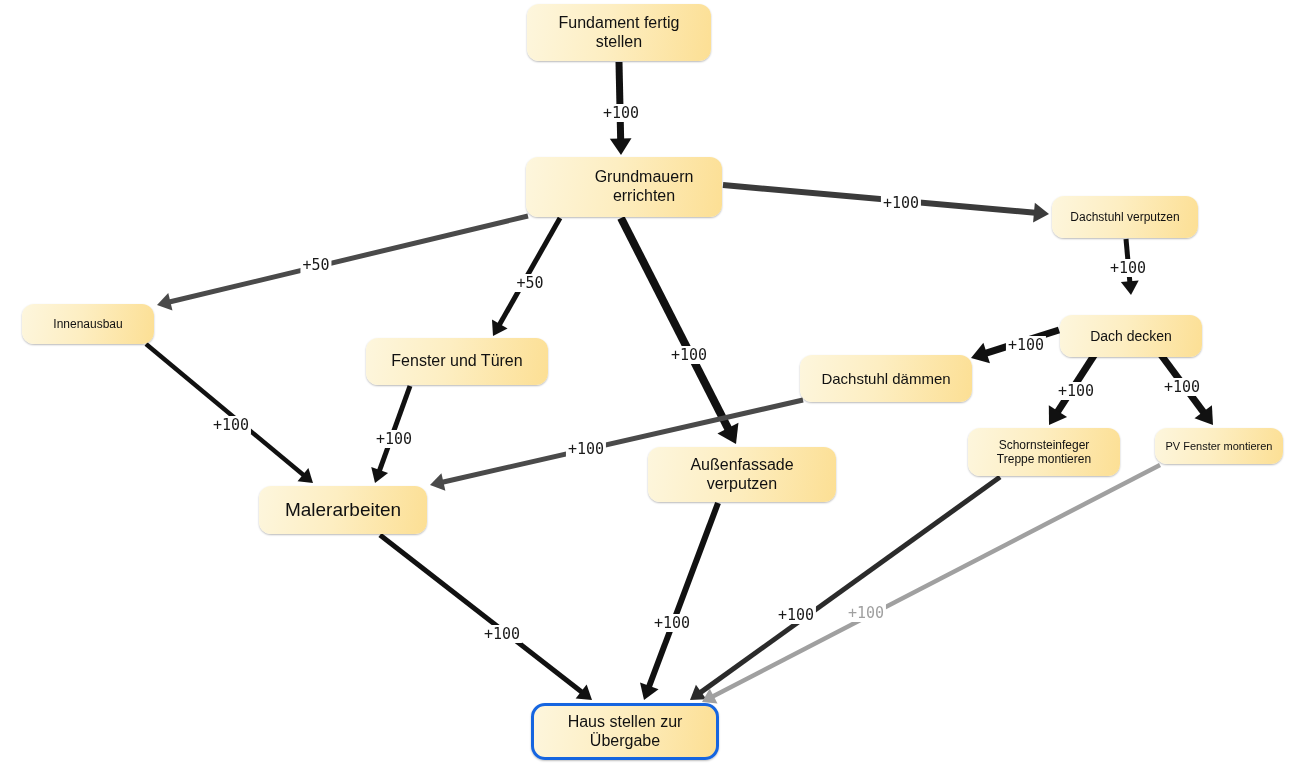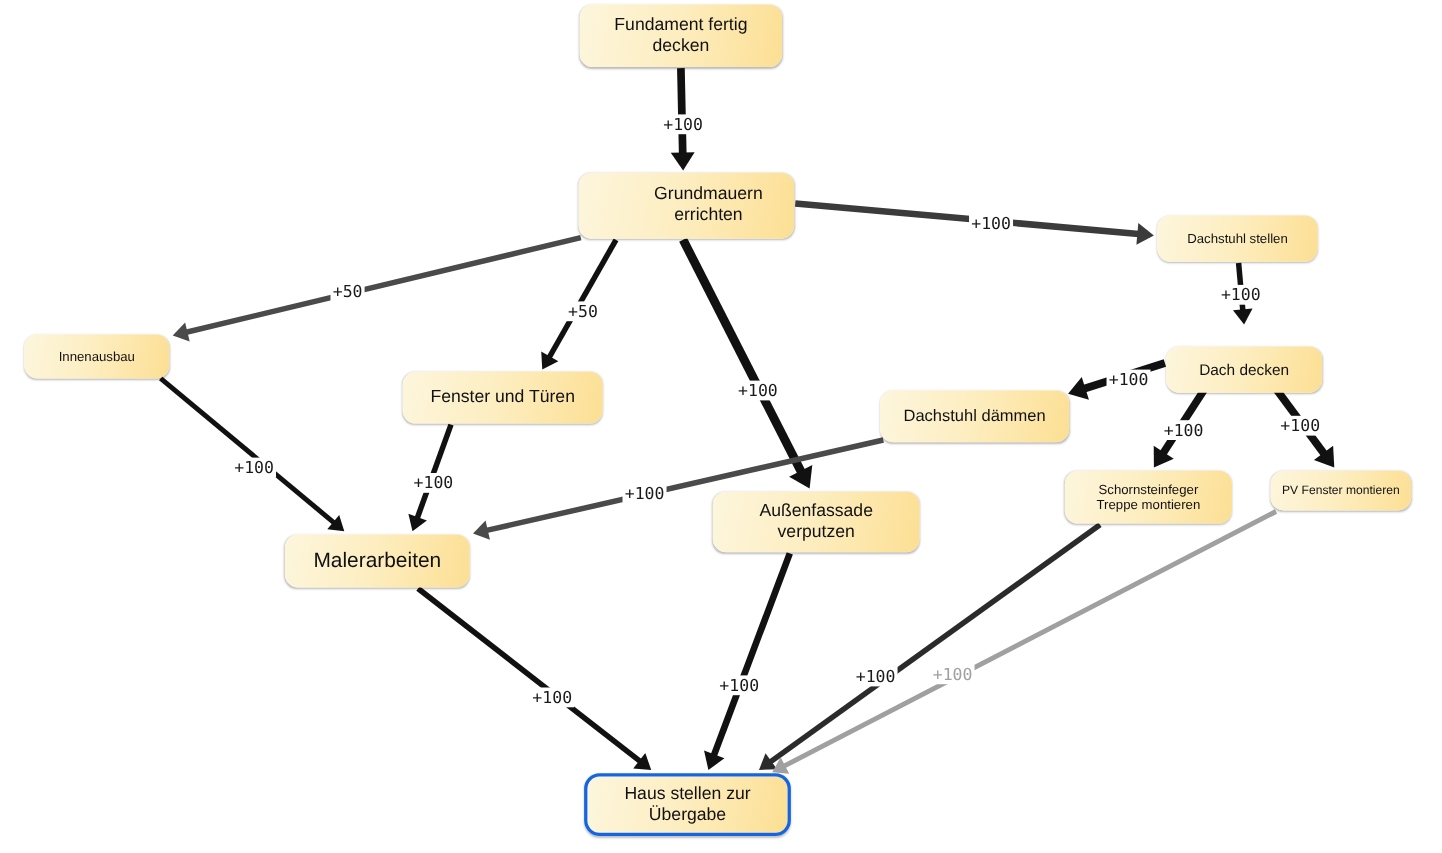--- a/index.html
+++ b/index.html
@@ -106,24 +106,24 @@
       <g>
         <line x1="1000" y1="477" x2="700.2690500486023" y2="692.6129091585861" stroke="#2b2b2b" stroke-width="5" stroke-linecap="butt"></line>
         <polygon points="690,700 695.9355711571247,684.705099051033 706.388450687663,699.2360078154585" fill="#2b2b2b"></polygon>
       </g>
       <g>
         <line x1="1160" y1="465" x2="712.683385171757" y2="696.4716980661433" stroke="#a0a0a0" stroke-width="4.5" stroke-linecap="butt"></line>
         <polygon points="702,702 709.7174247428121,688.4640255120279 717.5073256305726,703.5179268056748" fill="#a0a0a0"></polygon>
       </g>
     </svg>
 <div class="node" style="left: 527px; top: 4px; width: 184px; height: 57px; font-size: 16px;">Fundament fertig
-decken</div>
+stellen</div>
     <div class="node" style="left: 526px; top: 157px; width: 196px; height: 60px; font-size: 16px; padding-left: 46px;">Grundmauern
 errichten</div>
-    <div class="node" style="left: 1052px; top: 196px; width: 146px; height: 42px; font-size: 12px;">Dachstuhl stellen</div>
+    <div class="node" style="left: 1052px; top: 196px; width: 146px; height: 42px; font-size: 12px;">Dachstuhl verputzen</div>
     <div class="node" style="left: 22px; top: 304px; width: 132px; height: 40px; font-size: 12px;">Innenausbau</div>
     <div class="node" style="left: 1060px; top: 297px; width: 142px; height: 42px; font-size: 14px; margin-top: 18px;">Dach decken</div>
     <div class="node" style="left: 366px; top: 338px; width: 182px; height: 47px; font-size: 16px;">Fenster und Türen</div>
     <div class="node" style="left: 800px; top: 355px; width: 172px; height: 47px; font-size: 15px;">Dachstuhl dämmen</div>
     <div class="node" style="left: 968px; top: 428px; width: 152px; height: 48px; font-size: 12px;">Schornsteinfeger
 Treppe montieren</div>
     <div class="node" style="left: 1155px; top: 428px; width: 128px; height: 36px; font-size: 11px;">PV Fenster montieren</div>
     <div class="node" style="left: 648px; top: 447px; width: 188px; height: 55px; font-size: 16px;">Außenfassade
 verputzen</div>
     <div class="node" style="left: 259px; top: 486px; width: 168px; height: 48px; font-size: 19px;">Malerarbeiten</div>

